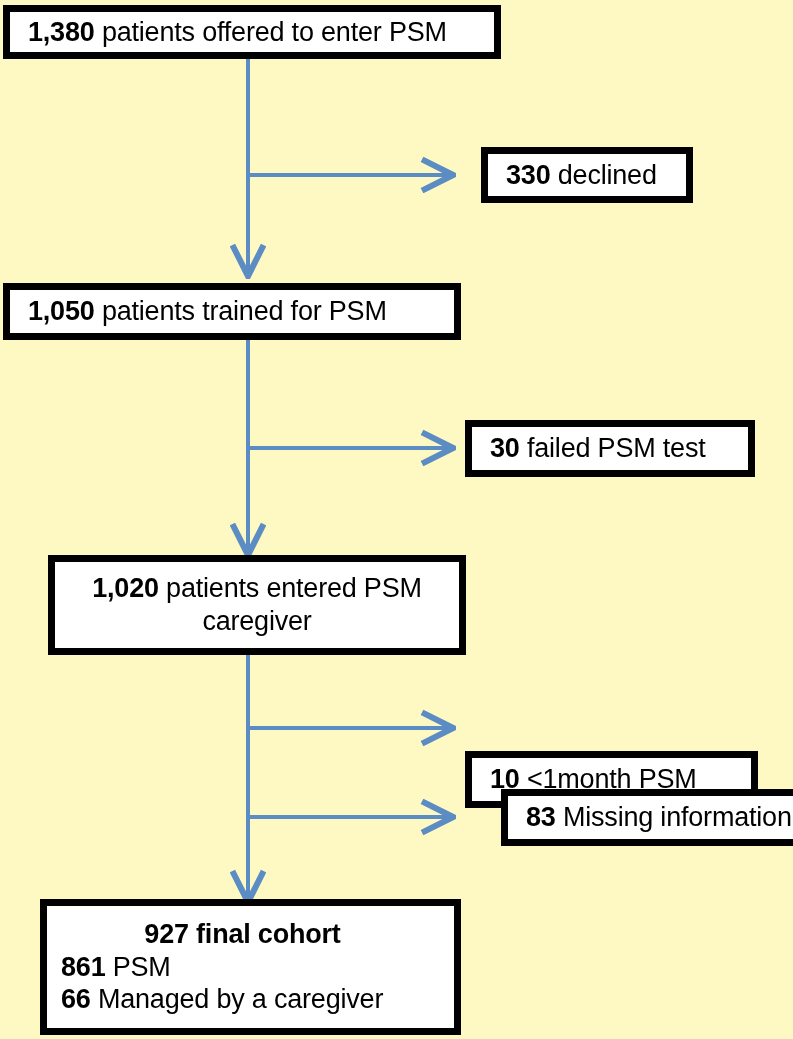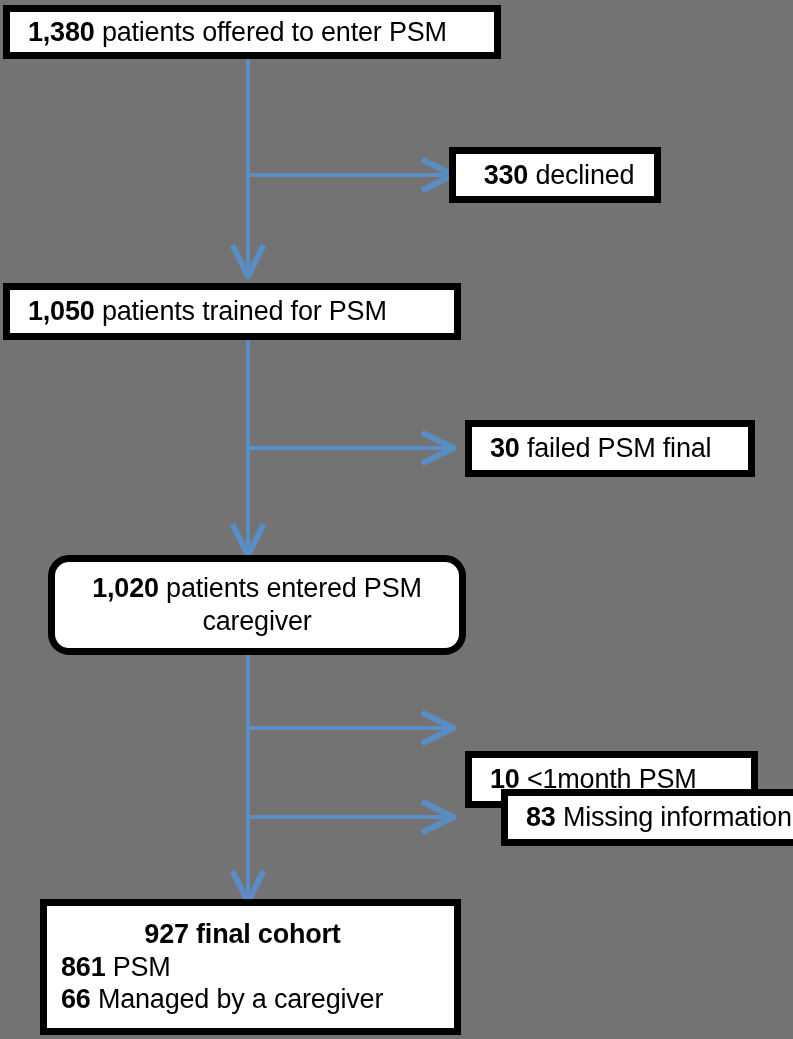--- a/index.html
+++ b/index.html
@@ -7,21 +7,21 @@
     padding: 0;
     background: #ffffff;
   }
   body {
     font-family: "Liberation Sans", sans-serif;
   }
   #canvas {
     position: relative;
     width: 793px;
     height: 1039px;
-    background: #737373;
+    background: #fef9c3;
     overflow: hidden;
   }
   .node {
     position: absolute;
     box-sizing: border-box;
     background: #ffffff;
     border: 7px solid #000000;
     display: flex;
     flex-direction: column;
     justify-content: center;
@@ -89,39 +89,39 @@
       <line x1="248" y1="817" x2="450" y2="817" stroke="#5B8CC4" stroke-width="4" marker-end="url(#arrowhead)"></line>
     </g>
   </svg>
 
   <div class="node padded" style="left:3px; top:5px; width:498px; height:54px;">
     <div class="line">
       <b>1,380</b><span class="normal"> patients offered to enter PSM</span>
     </div>
   </div>
 
-  <div class="node padded" style="left:449px; top:147px; width:212px; height:56px;text-align:center;">
+  <div class="node padded" style="left:481px; top:147px; width:212px; height:56px;">
     <div class="line">
       <b>330</b><span class="normal"> declined</span>
     </div>
   </div>
 
   <div class="node padded" style="left:3px; top:283px; width:458px; height:57px;">
     <div class="line">
       <b>1,050</b><span class="normal"> patients trained for PSM</span>
     </div>
   </div>
 
   <div class="node padded" style="left:465px; top:420px; width:290px; height:57px;">
     <div class="line">
-      <b>30</b><span class="normal"> failed PSM final</span>
+      <b>30</b><span class="normal"> failed PSM test</span>
     </div>
   </div>
 
-  <div class="node centered" style="left:48px; top:555px; width:418px; height:100px;border-radius:21px;">
+  <div class="node centered" style="left:48px; top:555px; width:418px; height:100px;">
     <div class="line">
       <b>1,020</b><span class="normal"> patients entered PSM</span>
     </div>
     <div class="line normal">caregiver</div>
   </div>
 
   <div class="node padded" style="left:465px; top:739px; width:293px; height:57px;margin-top:12px;">
     <div class="line">
       <b>10</b><span class="normal"> &lt;1month PSM</span>
     </div>

